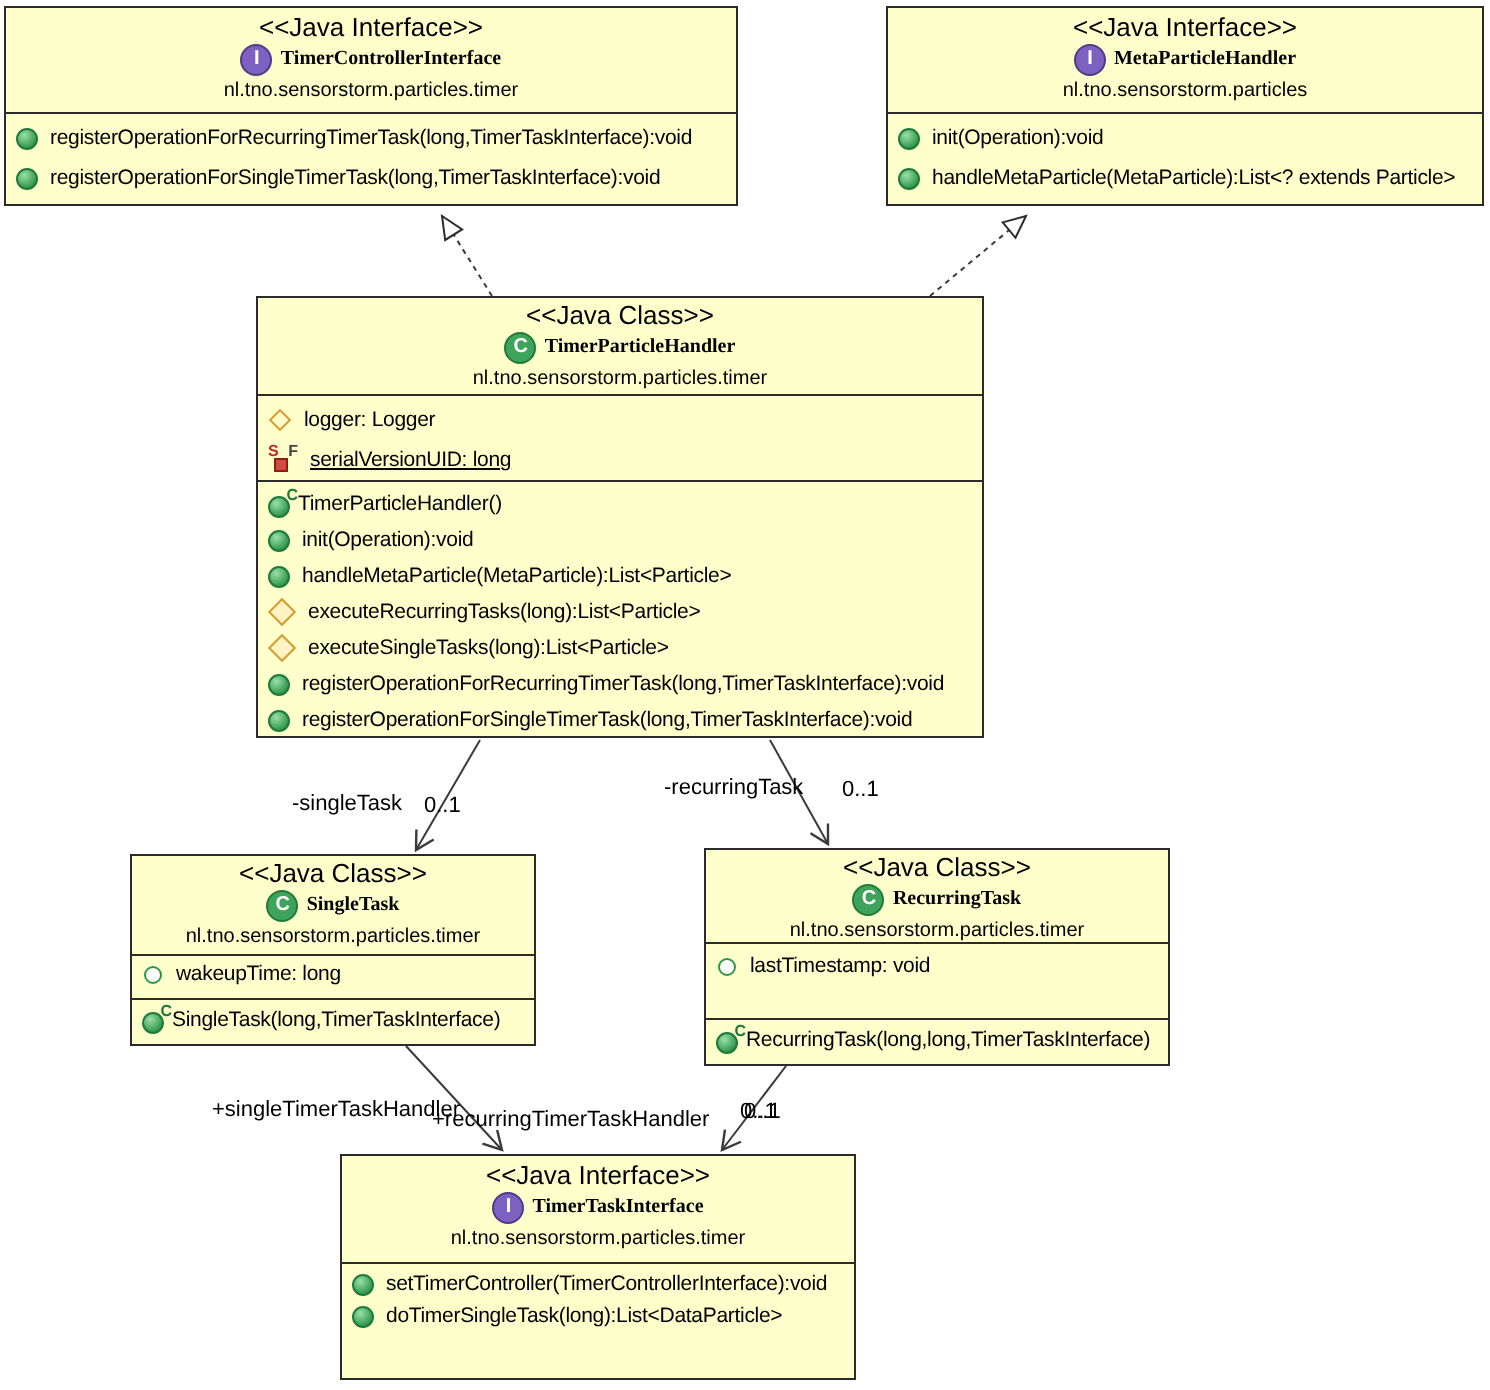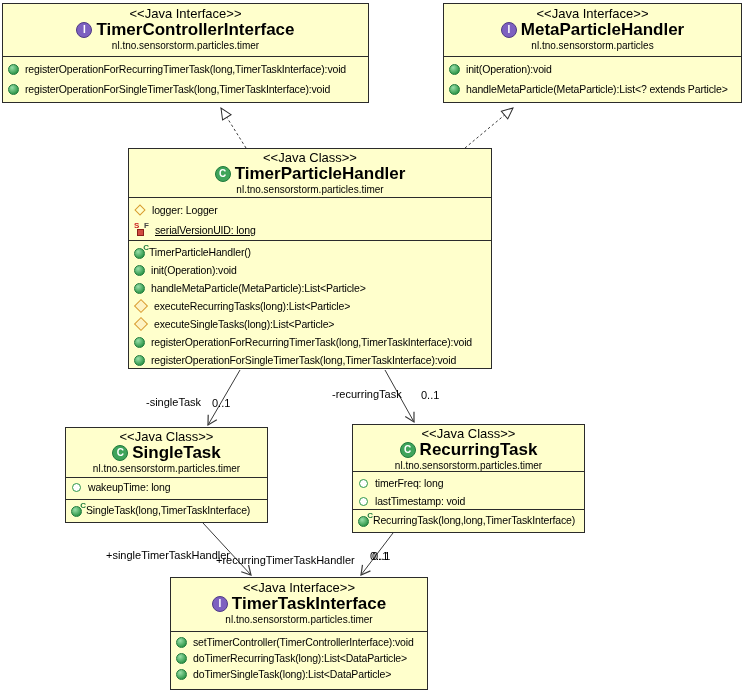--- a/index.html
+++ b/index.html
@@ -3,21 +3,21 @@
 <meta charset="utf-8">
 <style>
   html,body{margin:0;padding:0;}
   body{width:745px;height:695px;background:#ffffff;position:relative;overflow:hidden;
        font-family:"Liberation Sans",sans-serif;color:#000;}
   #edge-layer{position:absolute;left:0;top:0;z-index:1;}
   .uml-box{position:absolute;background:#ffffcc;border:1px solid #2b2b2b;box-sizing:border-box;z-index:2;overflow:hidden;}
   .hdr{text-align:center;box-sizing:border-box;padding-top:3px;}
   .stereo{font-size:13px;line-height:14px;}
   .nrow{display:flex;justify-content:center;align-items:center;gap:4px;line-height:18px;height:18px;}
-  .cname{font-weight:bold;font-size:17px;}
+  .cname{font-weight:bold;font-size:10px;font-family:Liberation Serif, serif;}
   .pkg{font-size:10px;line-height:13px;}
   .cmp{border-top:1px solid #2b2b2b;box-sizing:border-box;padding-top:2px;}
   .member{display:flex;align-items:center;gap:6px;padding:0 5px;font-size:10.5px;letter-spacing:-0.15px;
           white-space:nowrap;height:16px;}
   .rows18 .member{height:18px;}
   .rows20 .member{height:20px;}
   .badge{width:14px;height:14px;border-radius:50%;color:#fff;font-size:10px;font-weight:bold;
          display:inline-flex;align-items:center;justify-content:center;flex:none;line-height:14px;}
   .badge-i{background:#7d60c0;border:1px solid #4f3a85;}
   .badge-c{background:#3fa45b;border:1px solid #1f7a3c;}
@@ -187,24 +187,20 @@
     <div class="stereo">&lt;&lt;Java Class&gt;&gt;</div>
     <div class="nrow">
       <span class="badge badge-c">C</span>
       <span class="cname">RecurringTask</span>
     </div>
     <div class="pkg">nl.tno.sensorstorm.particles.timer</div>
   </div>
   <div class="cmp rows18" style="height:38px;">
     <div class="member">
       <span class="mi mi-circle-hollow"></span>
-      <span>timerFreq: long</span>
-    </div>
-    <div class="member">
-      <span class="mi mi-circle-hollow"></span>
       <span>lastTimestamp: void</span>
     </div>
   </div>
   <div class="cmp" style="height:23px;padding-top:2px;">
     <div class="member">
       <span class="ctor">
         <span class="mi mi-public"></span>
         <sup class="dec-c">C</sup>
       </span>
       <span>RecurringTask(long,long,TimerTaskInterface)</span>
@@ -218,24 +214,20 @@
     <div class="nrow">
       <span class="badge badge-i">I</span>
       <span class="cname">TimerTaskInterface</span>
     </div>
     <div class="pkg">nl.tno.sensorstorm.particles.timer</div>
   </div>
   <div class="cmp" style="height:58px;">
     <div class="member">
       <span class="mi mi-public"></span>
       <span>setTimerController(TimerControllerInterface):void</span>
-    </div>
-    <div class="member">
-      <span class="mi mi-public"></span>
-      <span>doTimerRecurringTask(long):List&lt;DataParticle&gt;</span>
     </div>
     <div class="member">
       <span class="mi mi-public"></span>
       <span>doTimerSingleTask(long):List&lt;DataParticle&gt;</span>
     </div>
   </div>
 </div>
 
 <div class="edge-label" style="left:146px;top:396px;">-singleTask</div>
 <div class="edge-label" style="left:212px;top:397px;">0..1</div>

